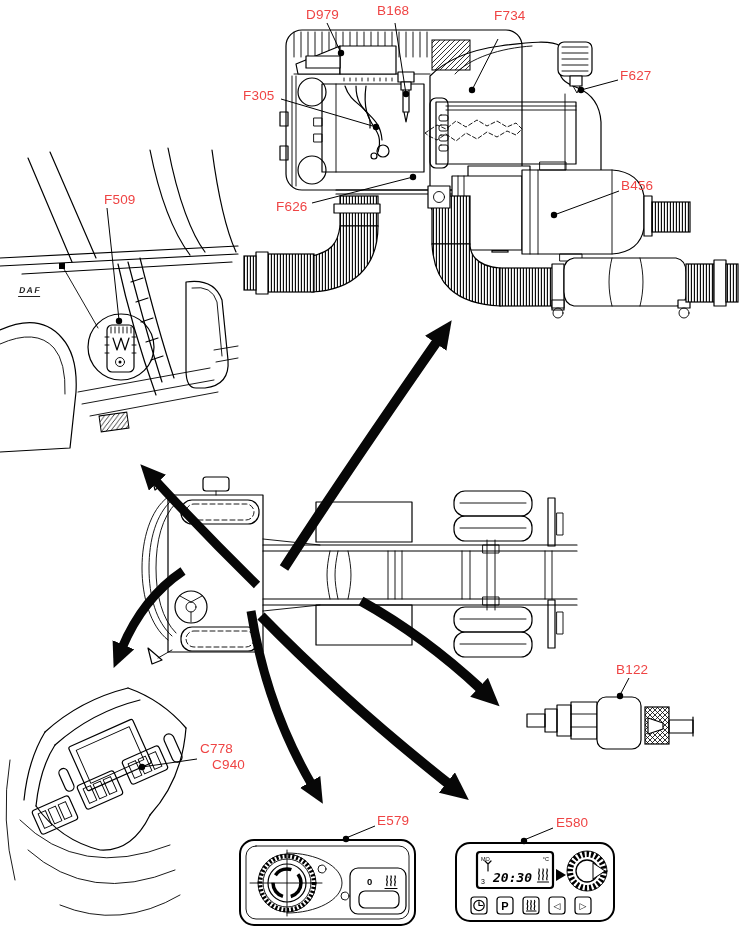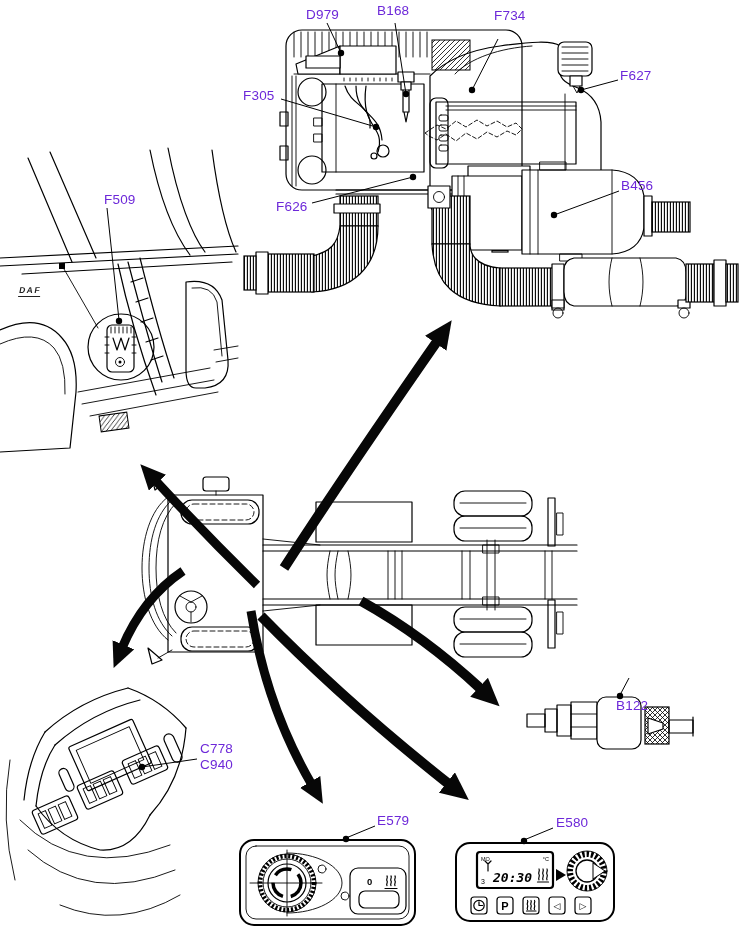--- a/index.html
+++ b/index.html
@@ -11,21 +11,21 @@
   .thin{stroke-width:0.9;}
   .thick{stroke-width:2;}
   .wf{fill:#fff;stroke:#000;stroke-width:1.2;stroke-linejoin:round;}
   .blk{fill:#000;stroke:none;}
   .ribfill{fill:url(#ribs);stroke:#000;stroke-width:1.2;}
   .threadfill{fill:url(#thread);stroke:#000;stroke-width:1.2;}
   .xhatch{fill:url(#xh);stroke:#000;stroke-width:1.2;}
   .dhatch{fill:url(#dh);stroke:#000;stroke-width:1;}
   .arrow{stroke:#070707;fill:none;}
   .dash{stroke-dasharray:5,3;}
-  .callout{position:absolute;white-space:nowrap;font-size:13.5px;color:#6d28d9;letter-spacing:.2px;}
+  .callout{position:absolute;white-space:nowrap;font-size:13.5px;color:#ef4444;letter-spacing:.2px;}
   .brand{position:absolute;font-size:8.5px;font-weight:bold;letter-spacing:1.5px;color:#222;
          transform:skewX(-10deg);border-bottom:1.5px solid #222;line-height:1;padding-bottom:1px;}
   text{fill:#000;stroke:none;font-family:"Liberation Sans",sans-serif;}
   .lcdtime{font-family:"DejaVu Sans Mono",monospace;font-weight:bold;font-style:italic;font-size:13px;}
   .tiny{font-size:5.5px;}
   .btnP{font-size:11px;font-weight:bold;}
   .btnArr{font-size:9px;}
 </style>
 </head>
 <body>
@@ -425,19 +425,19 @@
 </svg>
 
 <span class="callout" style="left:306px;top:7px">D979</span>
 <span class="callout" style="left:377px;top:3px">B168</span>
 <span class="callout" style="left:494px;top:8px">F734</span>
 <span class="callout" style="left:620px;top:68px">F627</span>
 <span class="callout" style="left:243px;top:88px">F305</span>
 <span class="callout" style="left:276px;top:199px">F626</span>
 <span class="callout" style="left:621px;top:178px">B456</span>
 <span class="callout" style="left:104px;top:192px">F509</span>
-<span class="callout" style="left:616px;top:698px">B122</span>
+<span class="callout" style="left:616px;top:662px">B122</span>
 <span class="callout" style="left:200px;top:741px">C778</span>
-<span class="callout" style="left:200px;top:757px">C940</span>
+<span class="callout" style="left:212px;top:757px">C940</span>
 <span class="callout" style="left:377px;top:813px">E579</span>
 <span class="callout" style="left:556px;top:815px">E580</span>
 <span class="brand" style="left:19px;top:286px">DAF</span>
 </div>
 
 </body></html>

